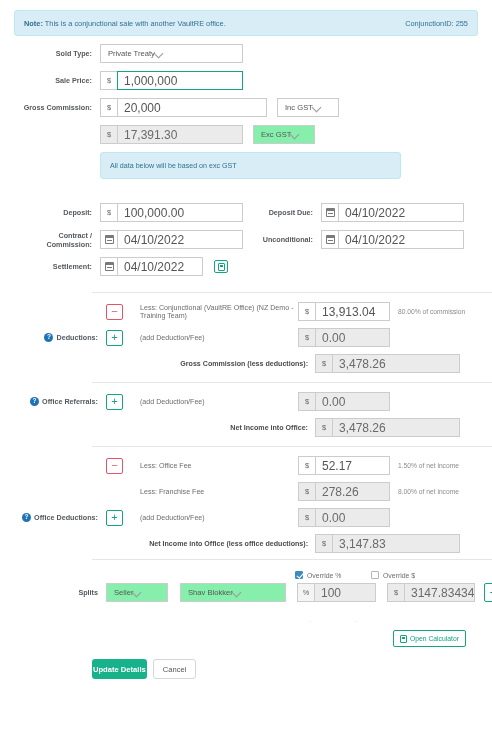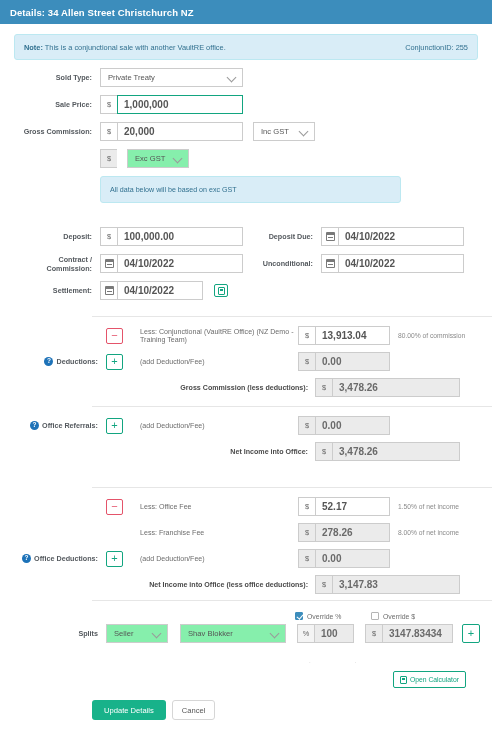--- a/index.html
+++ b/index.html
@@ -52,26 +52,25 @@
     padding-right: 8px;
   }
   .lbl-w { width: 86px; flex: 0 0 86px; }
 
   .ctrl { display: flex; align-items: stretch; }
 
   .inp {
     height: 19px;
     border: 1px solid #ccc;
     background: #fff;
-    font-size: 10px;
+    font-size: 12px;
     color: #555;
     display: flex;
     align-items: center;
     padding: 0 6px;
-    font-weight: bold;
   }
   .inp.ro { background: #ebebeb; color: #6a6a6a; border-color: #ccc; }
   .inp.focus { border: 1px solid #12a580; }
 
   .addon {
     height: 19px;
     width: 17px;
     flex: 0 0 17px;
     border: 1px solid #ccc;
     border-right: none;
@@ -87,21 +86,21 @@
 
   
   .sel {
     height: 19px;
     border: 1px solid #ccc;
     background: #fff;
     font-size: 7.6px;
     color: #555;
     display: flex;
     align-items: center;
-    justify-content: space-between;
+    justify-content: flex-start;
     padding: 0 5px 0 7px;
     position: relative;
   }
   .sel.gray { background: #86efac; }
   .chev {
     width: 9px; height: 9px;
     display: inline-block;
     position: relative;
     flex: 0 0 9px;
   }
@@ -226,45 +225,42 @@
     background:#12a580;
   }
 
   .btn-primary {
     background: #18b28a;
     color: #fff;
     border: none;
     border-radius: 3px;
     height: 20px;
     font-size: 7.6px;
-    font-weight: normal;
-    padding: 0 12px;
+    font-weight: bold;
+    padding: 0 1px;
     font-family: "Liberation Sans", sans-serif;
   }
   .btn-default {
     background: #fff;
     color: #555;
     border: 1px solid #d6d6d6;
     border-radius: 3px;
     height: 20px;
     font-size: 7.6px;
     padding: 0 9px;
     font-family: "Liberation Sans", sans-serif;
   }
 
   .dotline { font-size:6px; color:#bbb; }
 </style>
 </head>
 <body>
 
 <div id="app">
 
-  <div class="titlebar">
-    <span>Details: 34 Allen Street Christchurch NZ</span>
-  </div>
 
   <div class="note-wrap">
     <div class="note">
       <div>
         <b>Note:</b><span> This is a conjunctional sale with another VaultRE office.</span>
       </div>
       <div>ConjunctionID: 255</div>
     </div>
   </div>
 
@@ -285,32 +281,33 @@
       <div class="ctrl">
         <div class="addon">$</div>
         <div class="inp focus" style="width:126px">1,000,000</div>
       </div>
     </div>
 
     <div class="row">
       <div class="lbl lbl-w">Gross Commission:</div>
       <div class="ctrl">
         <div class="addon">$</div>
-        <div class="inp" style="width:126px">20,000</div>
+        <div class="inp" style="width:150px">20,000</div>
       </div>
       <div class="sel" style="width:62px;margin-left:10px">
         <span>Inc GST</span>
         <span class="chev"></span>
       </div>
     </div>
 
     <div class="row">
       <div class="lbl lbl-w"></div>
       <div class="ctrl">
         <div class="addon ro">$</div>
+        <div class="inp ro" style="width:126px">17,391.30</div>
       </div>
       <div class="sel gray" style="width:62px;margin-left:10px">
         <span>Exc GST</span>
         <span class="chev"></span>
       </div>
     </div>
 
     <div class="row" style="margin-bottom:24px">
       <div class="lbl lbl-w"></div>
       <div class="note" style="width:301px;min-height:27px;font-size:7.1px">
@@ -415,21 +412,21 @@
       </div>
       <div class="pm plus">+</div>
       <div class="desc">(add Deduction/Fee)</div>
       <div class="amt">
         <div class="addon ro">$</div>
         <div class="inp ro w-dollar-md">0.00</div>
       </div>
       <div class="pct"></div>
     </div>
 
-    <div class="secrow" style="margin-bottom:26px">
+    <div class="secrow" style="margin-bottom:9px">
       <div class="sec-lbl"></div>
       <div style="width:17px;flex:0 0 17px"></div>
       <div class="desc bold">Net Income into Office:</div>
       <div class="amt">
         <div class="addon ro">$</div>
         <div class="inp ro" style="width:128px">3,478.26</div>
       </div>
       <div style="width:18px;flex:0 0 18px"></div>
     </div>
   </div>
@@ -508,21 +505,21 @@
       <div class="sel gray" style="width:62px;flex:0 0 62px">
         <span>Seller</span>
         <span class="chev"></span>
       </div>
       <div class="sel gray" style="width:106px;flex:0 0 106px;margin-left:12px">
         <span>Shav Blokker</span>
         <span class="chev"></span>
       </div>
       <div class="amt" style="margin-left:11px">
         <div class="addon gray">%</div>
-        <div class="inp ro" style="width:40px">100</div>
+        <div class="inp ro" style="width:62px">100</div>
       </div>
       <div class="amt" style="margin-left:11px">
         <div class="addon ro">$</div>
         <div class="inp ro" style="width:71px;overflow:hidden;white-space:nowrap">3147.83434</div>
       </div>
       <div class="addbtn" style="margin-left:9px">+</div>
     </div>
 
     <div style="display:flex;margin-bottom:7px">
       <div style="width:295px;flex:0 0 295px"></div>

